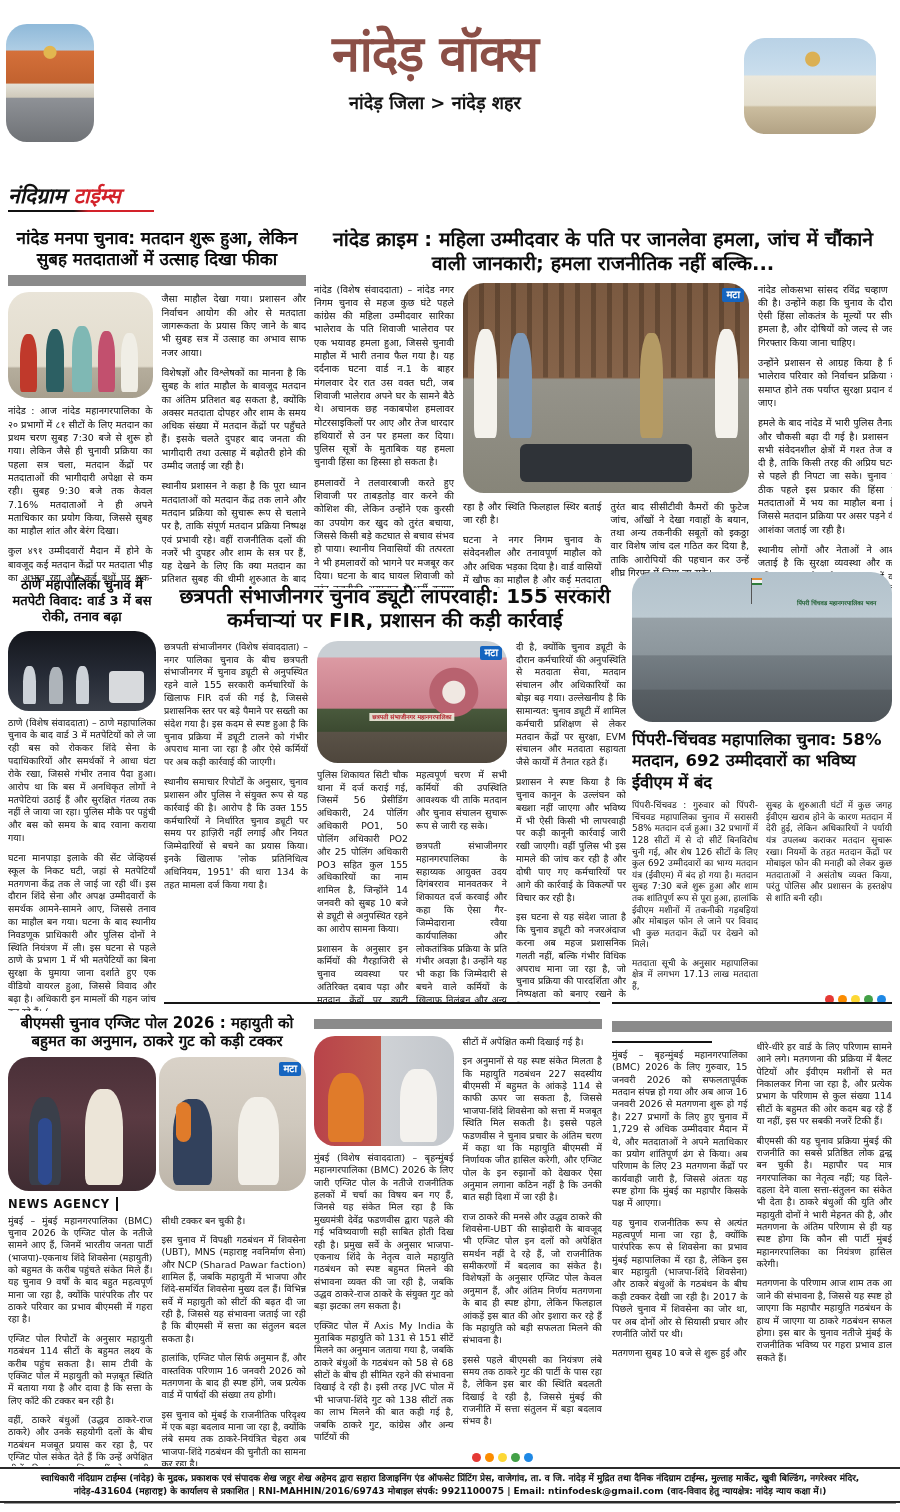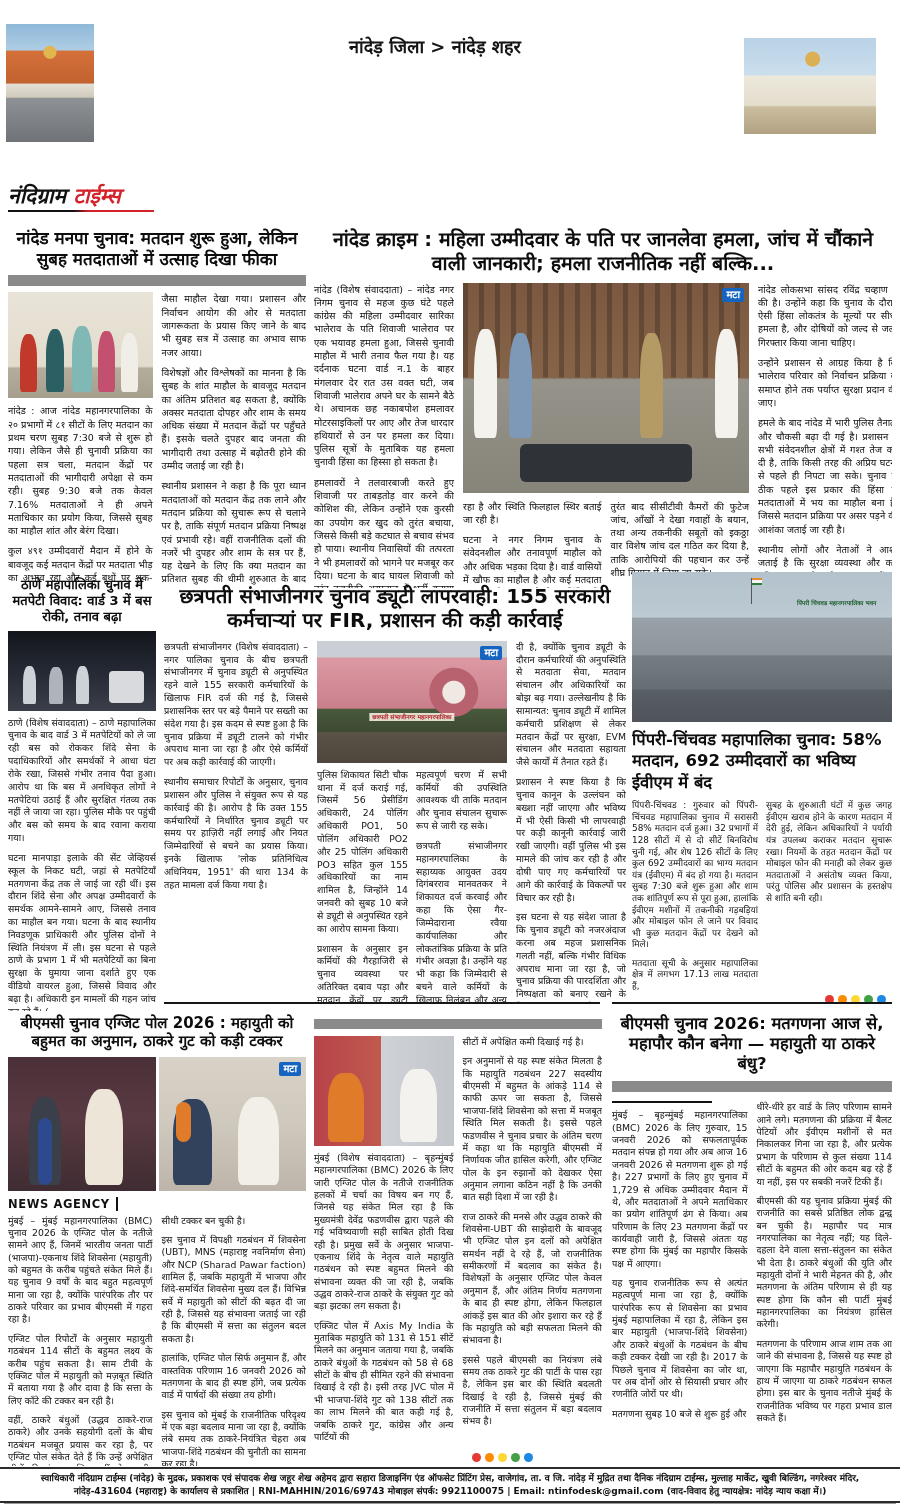--- a/index.html
+++ b/index.html
@@ -1,20 +1,20 @@
 <!DOCTYPE html>
 <html><head>
 <meta charset="utf-8">
 <style>
   html,body{margin:0;padding:0;background:#fff;}
   .page{position:relative;width:900px;height:1512px;background:#fff;overflow:hidden;
         font-family:"DejaVu Sans","Liberation Sans",sans-serif;color:#111;}
 
   
-  .photo{position:relative;overflow:hidden;}
+  .photo{position:relative;overflow:hidden;border-radius:21px;}
   #ph-station{position:absolute;left:6px;top:24px;width:88px;height:118px;
     background:radial-gradient(circle at 50% 24%,#e2b64f 0 6px,rgba(0,0,0,0) 7px),
     linear-gradient(180deg,#8fb9d9 0%,#aecde4 22%,#d4703a 23%,#c2622f 50%,#e3e0d6 51%,#d0cabb 62%,#8e9196 63%,#6f7276 100%);}
   #ph-gurudwara{position:absolute;left:744px;top:38px;width:132px;height:96px;
     background:radial-gradient(circle at 52% 22%,#dbb054 0 7px,rgba(0,0,0,0) 8px),
     linear-gradient(180deg,#b9d2e6 0%,#cadeed 38%,#ece8db 40%,#e3ddcc 70%,#cbbd9f 72%,#b2a284 100%);}
   .mast-wrap{position:absolute;left:120px;right:150px;top:26px;text-align:center;}
   .mast-title{font-size:50px;font-weight:800;color:#8b4f47;line-height:1.12;letter-spacing:-1px;}
   .mast-sub{margin-top:8px;font-size:18px;font-weight:700;color:#151515;}
 
@@ -138,20 +138,21 @@
   .footer-text{font-size:9px;font-weight:700;text-align:center;line-height:1.45;padding:3px 20px;width:100%;}
 </style>
 </head>
 <body>
 
 <div class="page">
 
   <div class="photo" id="ph-station"></div>
 
   <div class="mast-wrap">
+    <div class="mast-title">नांदेड़ वॉक्स</div>
     <div class="mast-sub">नांदेड़ जिला &gt; नांदेड़ शहर</div>
   </div>
 
   <div class="photo" id="ph-gurudwara"></div>
 
   <div class="logo-box">
     <div class="logo-line">
       <span class="logo-black">नंदिग्राम</span>
       <span class="logo-red">टाईम्स</span>
     </div>
@@ -346,21 +347,20 @@
     <div class="dots">
         <span style="background: rgb(229, 57, 53);"></span>
         <span style="background: rgb(251, 140, 0);"></span>
         <span style="background: rgb(253, 216, 53);"></span>
         <span style="background: rgb(67, 160, 71);"></span>
         <span style="background: rgb(30, 136, 229);"></span>
       </div>
   </div>
 
   <div class="article" id="a-counting">
-    <h2 class="hl">बीएमसी चुनाव 2026: मतगणना आज से, महापौर कौन बनेगा — महायुती या ठाकरे बंधु?</h2>
     <div class="graybar"></div>
     <div class="body">
       <div class="col">
         <div class="rule-top"></div>
         <p>मुंबई – बृहन्मुंबई महानगरपालिका (BMC) 2026 के लिए गुरुवार, 15 जनवरी 2026 को सफलतापूर्वक मतदान संपन्न हो गया और अब आज 16 जनवरी 2026 से मतगणना शुरू हो गई है। 227 प्रभागों के लिए हुए चुनाव में 1,729 से अधिक उम्मीदवार मैदान में थे, और मतदाताओं ने अपने मताधिकार का प्रयोग शांतिपूर्ण ढंग से किया। अब परिणाम के लिए 23 मतगणना केंद्रों पर कार्यवाही जारी है, जिससे अंततः यह स्पष्ट होगा कि मुंबई का महापौर किसके पक्ष में आएगा।</p>
         <p>यह चुनाव राजनीतिक रूप से अत्यंत महत्वपूर्ण माना जा रहा है, क्योंकि पारंपरिक रूप से शिवसेना का प्रभाव मुंबई महापालिका में रहा है, लेकिन इस बार महायुती (भाजपा-शिंदे शिवसेना) और ठाकरे बंधुओं के गठबंधन के बीच कड़ी टक्कर देखी जा रही है। 2017 के पिछले चुनाव में शिवसेना का जोर था, पर अब दोनों ओर से सियासी प्रचार और रणनीति जोरों पर थी।</p>
         <p>मतगणना सुबह 10 बजे से शुरू हुई और</p>
       </div>
       <div class="col">
         <p>धीरे-धीरे हर वार्ड के लिए परिणाम सामने आने लगे। मतगणना की प्रक्रिया में बैलट पेटियों और ईवीएम मशीनों से मत निकालकर गिना जा रहा है, और प्रत्येक प्रभाग के परिणाम से कुल संख्या 114 सीटों के बहुमत की ओर कदम बढ़ रहे हैं या नहीं, इस पर सबकी नजरें टिकी हैं।</p>

